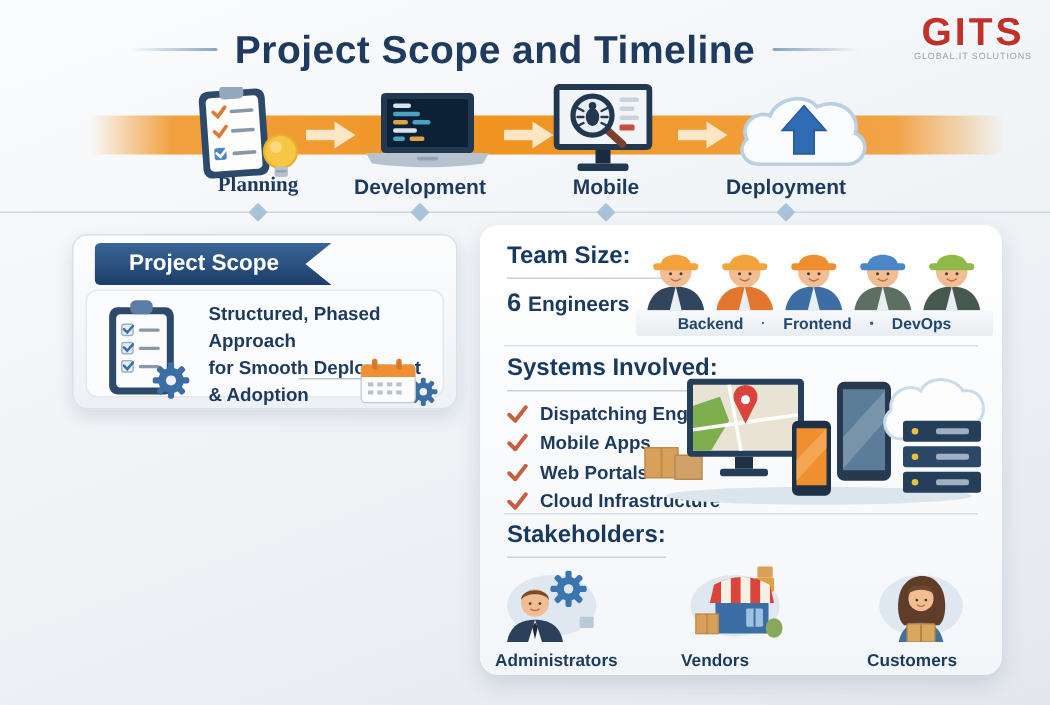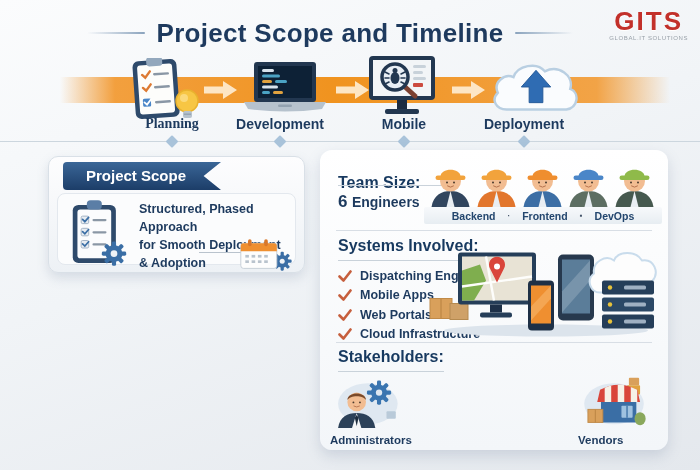--- a/index.html
+++ b/index.html
@@ -57,21 +57,21 @@
   .scope-calendar { position:absolute; right:8px; top:79px; width:60px; height:36px; }
 
   
   .info-card { position:absolute; left:320px; top:150px; width:348px; height:300px;
     background:linear-gradient(180deg,#ffffff,#f3f6f9); border-radius:12px;
     box-shadow:0 6px 14px rgba(100,120,150,.22); }
   .sec-heading { position:absolute; left:18px; font-size:16px; font-weight:bold; color:#17395f; }
   .sec-underline { position:absolute; left:18px; height:1px; background:#c9d2da; }
   .divider { position:absolute; left:16px; width:316px; height:1px; background:#d8dee5; }
 
-  .h-team { top:24px; } .u-team { top:35px; width:112px; }
+  .h-team { top:12px; } .u-team { top:35px; width:112px; }
   .team-count { position:absolute; left:18px; top:42px; color:#1d3a5e; }
   .team-count .big { font-size:17px; font-weight:bold; }
   .team-count .small { font-size:14px; font-weight:700; }
   .engineers-row { position:absolute; left:108px; top:5px; display:flex; gap:1px; }
   .engineer { width:45px; height:52px; }
   .roles-bar { position:absolute; left:104px; top:57px; width:238px; height:17px;
     background:linear-gradient(180deg,#f7f9fb,#e7edf2); border-radius:2px;
     display:flex; align-items:center; justify-content:center; gap:12px;
     font-size:10.5px; font-weight:600; color:#23466e; }
   .roles-bar .sep { font-size:8px; color:#44546a; }
@@ -432,17 +432,32 @@
             <rect x="54" y="6" width="7" height="26"></rect>
           </g>
           <rect x="8" y="38" width="16" height="14" fill="#d9a05b" stroke="#c08a48"></rect>
           <line x1="16" y1="38" x2="16" y2="52" stroke="#c08a48" stroke-width="1.3"></line>
           <ellipse cx="64" cy="48" rx="6" ry="7" fill="#8aa85c"></ellipse>
         </svg>
         <div class="stake-label">Vendors</div>
       </div>
 
 
+      <div class="stake-col">
+        <svg viewBox="0 0 72 58">
+          <ellipse cx="36" cy="32" rx="30" ry="22" fill="#dfe8f1"></ellipse>
+          <path d="M24 46 C18 42 18 22 25 16 C31 9 43 9 48 16 C55 22 55 42 49 46 Z" fill="#5f3d28"></path>
+          <path d="M20 58 C22 48 28 44 36 44 C44 44 50 48 52 58 Z" fill="#44719c"></path>
+          <circle cx="36" cy="27" r="9" fill="#f2bd92"></circle>
+          <circle cx="33" cy="28" r="1" fill="#4a3b2e"></circle>
+            <circle cx="39.5" cy="28" r="1" fill="#4a3b2e"></circle>
+          <path d="M33.5 31.5 Q36 33.5 38.5 31.5" stroke="#b5724d" stroke-width="1" fill="none" stroke-linecap="round"></path>
+          <path d="M26 24 C27 15 45 15 46 24 C41 19.5 31 19.5 26 24 Z" fill="#6b4630"></path>
+          <rect x="26" y="45" width="20" height="13" rx="1" fill="#d9a860" stroke="#b5854a"></rect>
+          <line x1="36" y1="45" x2="36" y2="58" stroke="#b5854a" stroke-width="1.4"></line>
+        </svg>
+        <div class="stake-label">Customers</div>
+      </div>
 
     </div>
   </div>
 
 </div>
 
 </body></html>

